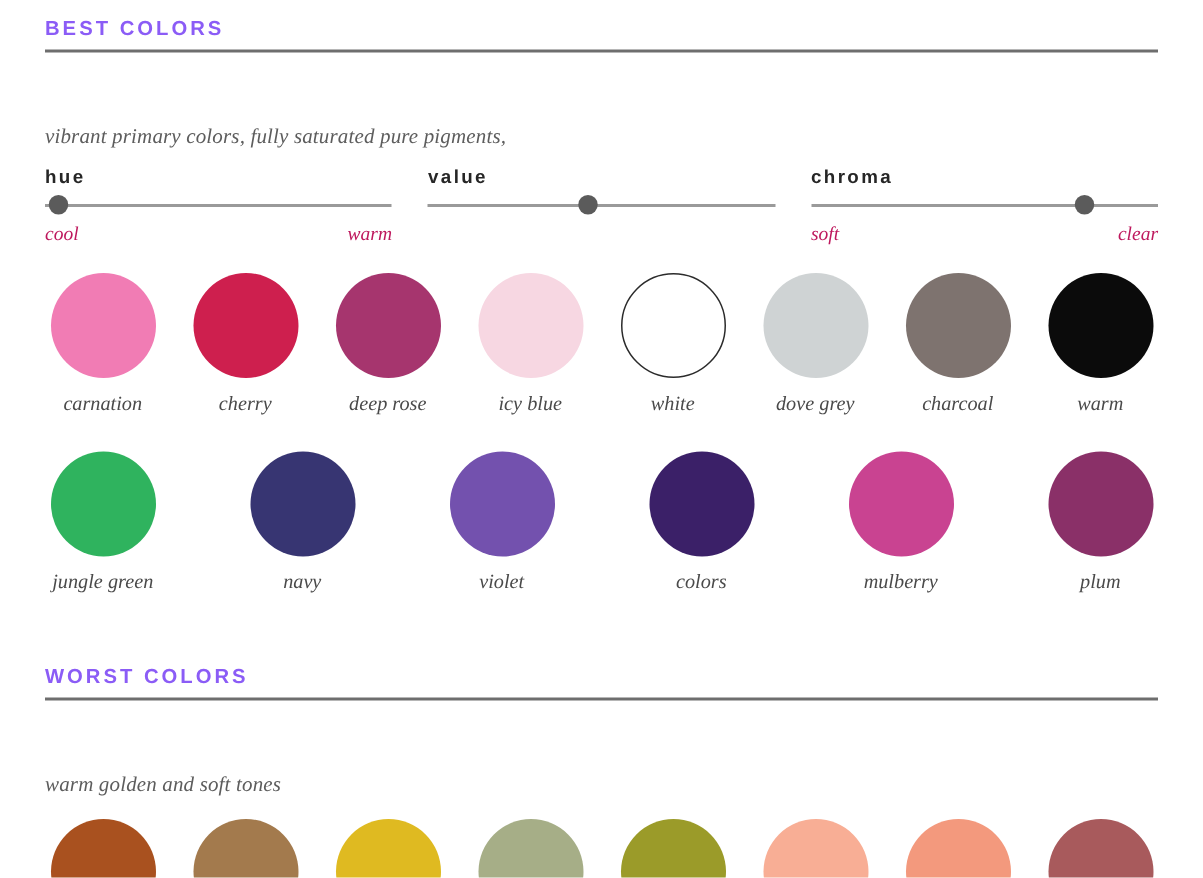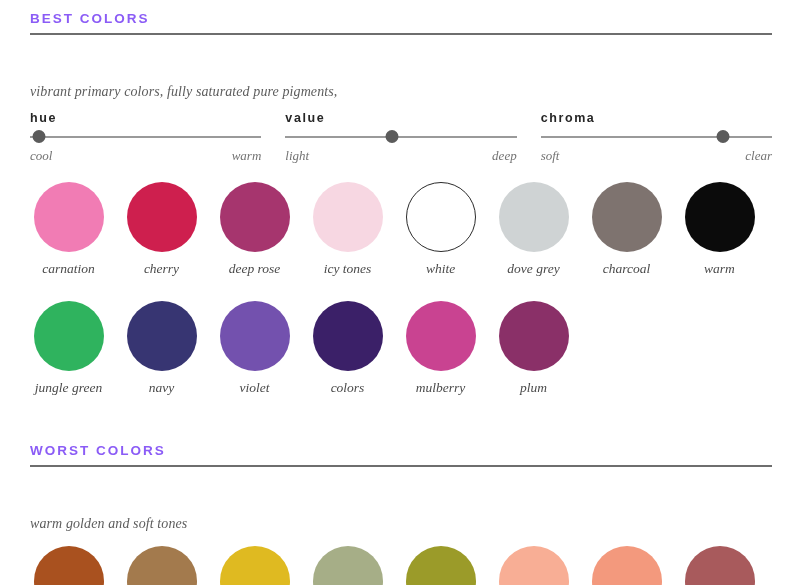--- a/index.html
+++ b/index.html
@@ -91,28 +91,29 @@
     border-radius: 50%;
     background: #5b5b5b;
     transform: translateX(-50%);
   }
   .ends {
     display: flex;
     justify-content: space-between;
     font-family: "Liberation Serif", serif;
     font-style: italic;
     font-size: 13px;
-    color: #737373;
+    color: #be185d;
     padding-top: 4px;
   }
 
   
   .swatch-row {
     display: flex;
     padding: 0 22px;
+    justify-content: space-between;
   }
   .swatch {
     width: 93px;
     display: flex;
     flex-direction: column;
     align-items: center;
   }
   .dot {
     width: 70px;
     height: 70px;
@@ -158,24 +159,20 @@
           <span>cool</span>
           <span>warm</span>
         </div>
       </div>
       <div class="slider">
         <div class="slider-label">value</div>
         <div class="track-wrap">
           <div class="track"></div>
           <div class="knob" style="left: 46%;"></div>
         </div>
-        <div class="ends">
-          <span>light</span>
-          <span>deep</span>
-        </div>
       </div>
       <div class="slider">
         <div class="slider-label">chroma</div>
         <div class="track-wrap">
           <div class="track"></div>
           <div class="knob" style="left: 79%;"></div>
         </div>
         <div class="ends">
           <span>soft</span>
           <span>clear</span>
@@ -193,21 +190,21 @@
       <div class="swatch">
         <div class="dot" style="background: rgb(206, 31, 78);"></div>
         <div class="swatch-name">cherry</div>
       </div>
       <div class="swatch">
         <div class="dot" style="background: rgb(166, 53, 110);"></div>
         <div class="swatch-name">deep rose</div>
       </div>
       <div class="swatch">
         <div class="dot" style="background: rgb(247, 215, 226);"></div>
-        <div class="swatch-name">icy tones</div>
+        <div class="swatch-name">icy blue</div>
       </div>
       <div class="swatch">
         <div class="dot outlined" style="background: rgb(255, 255, 255);"></div>
         <div class="swatch-name">white</div>
       </div>
       <div class="swatch">
         <div class="dot" style="background: rgb(207, 211, 212);"></div>
         <div class="swatch-name">dove grey</div>
       </div>
       <div class="swatch">

